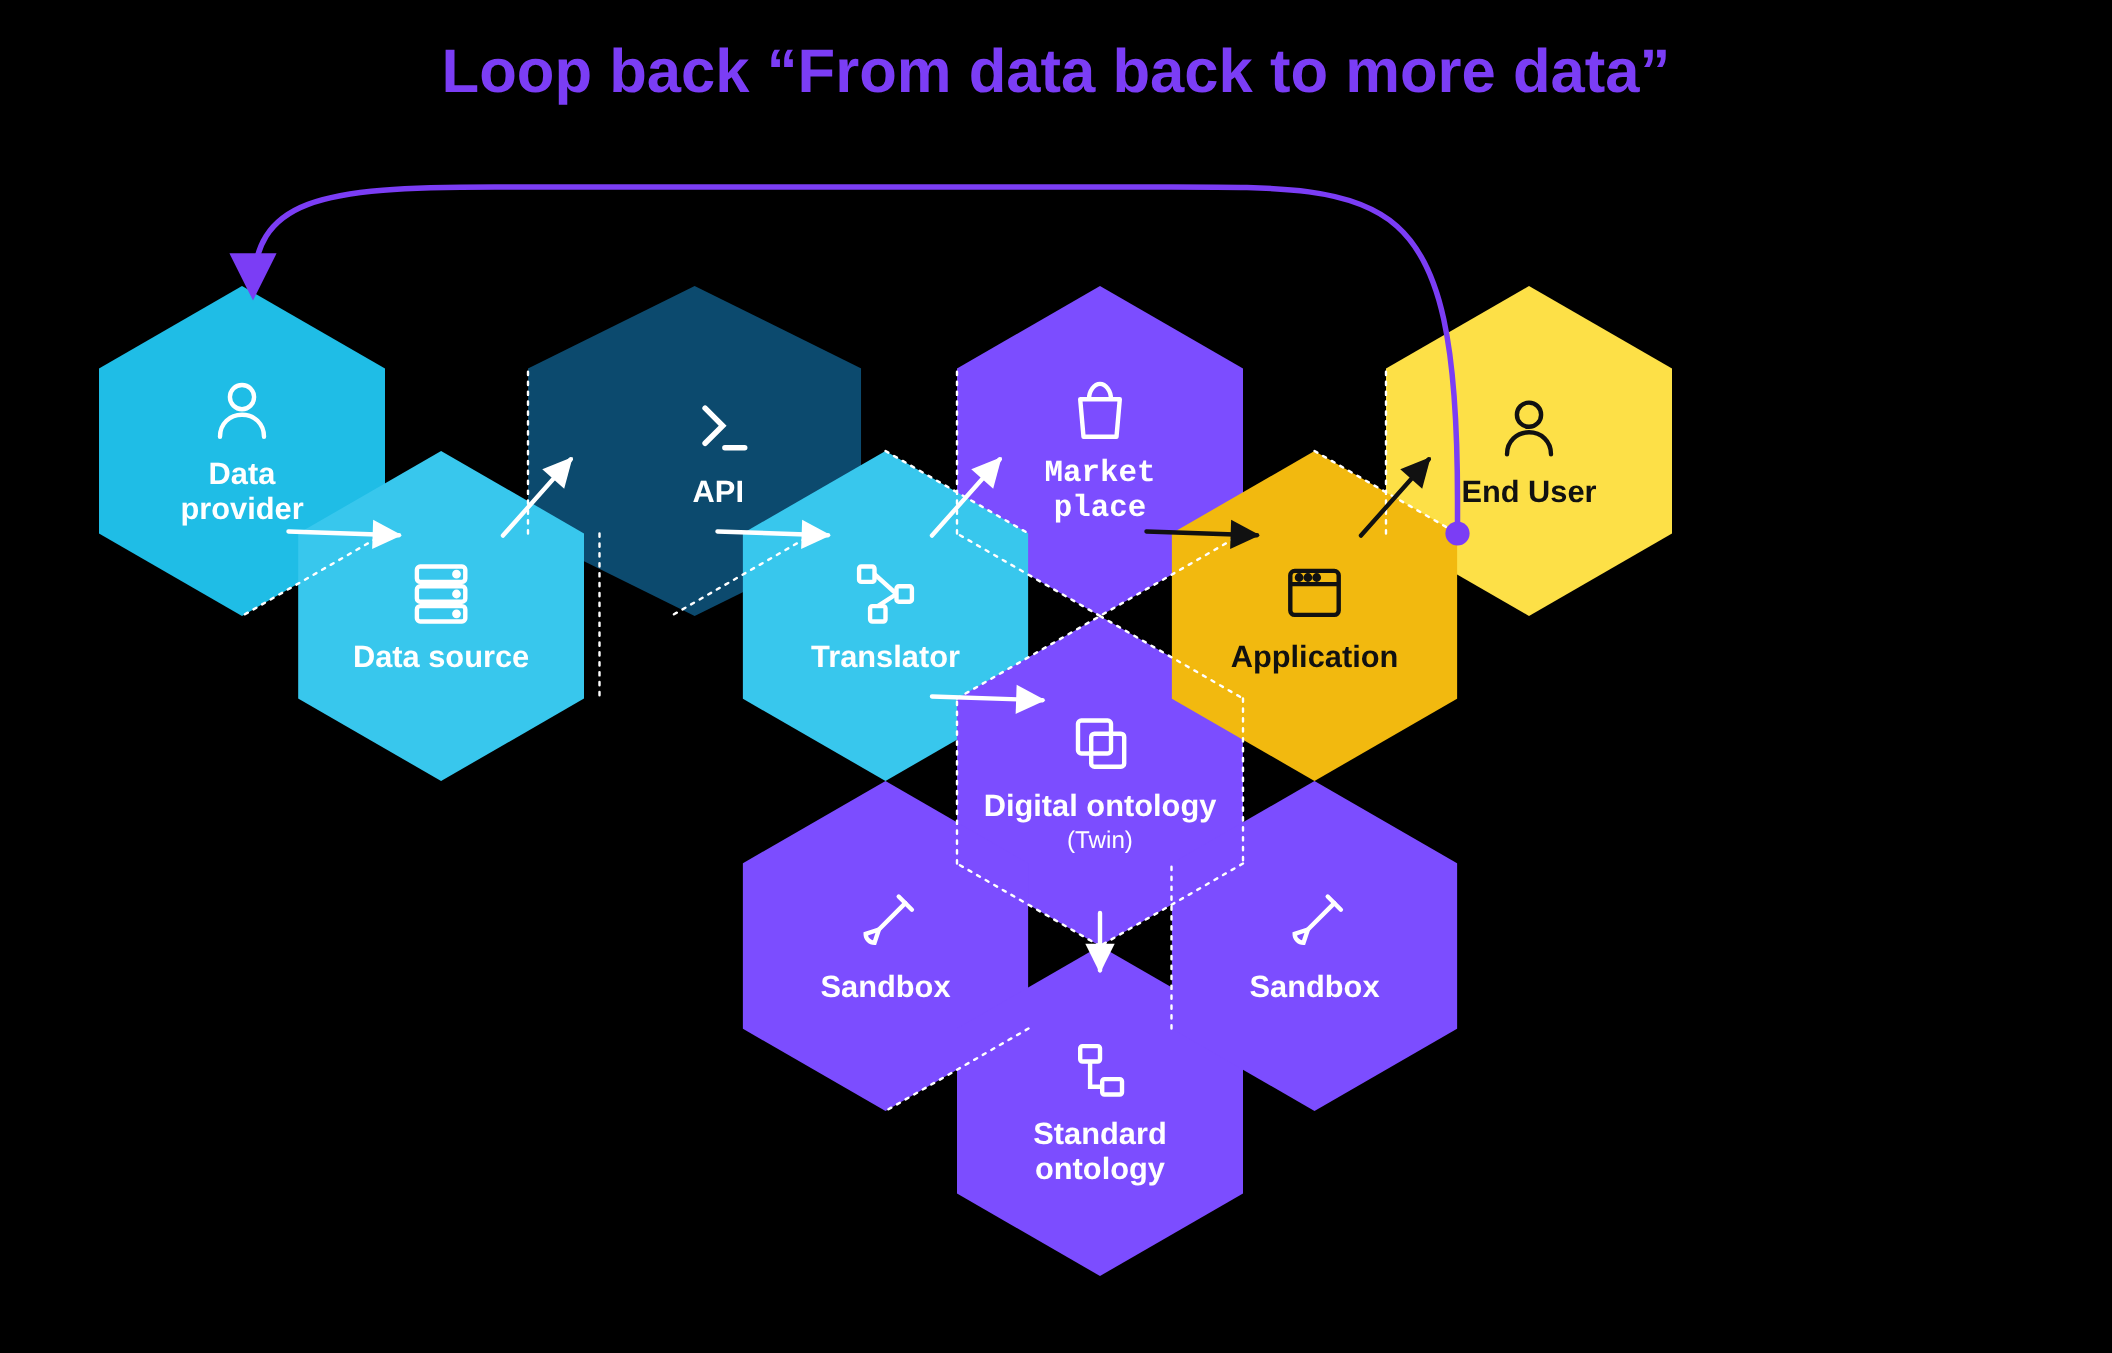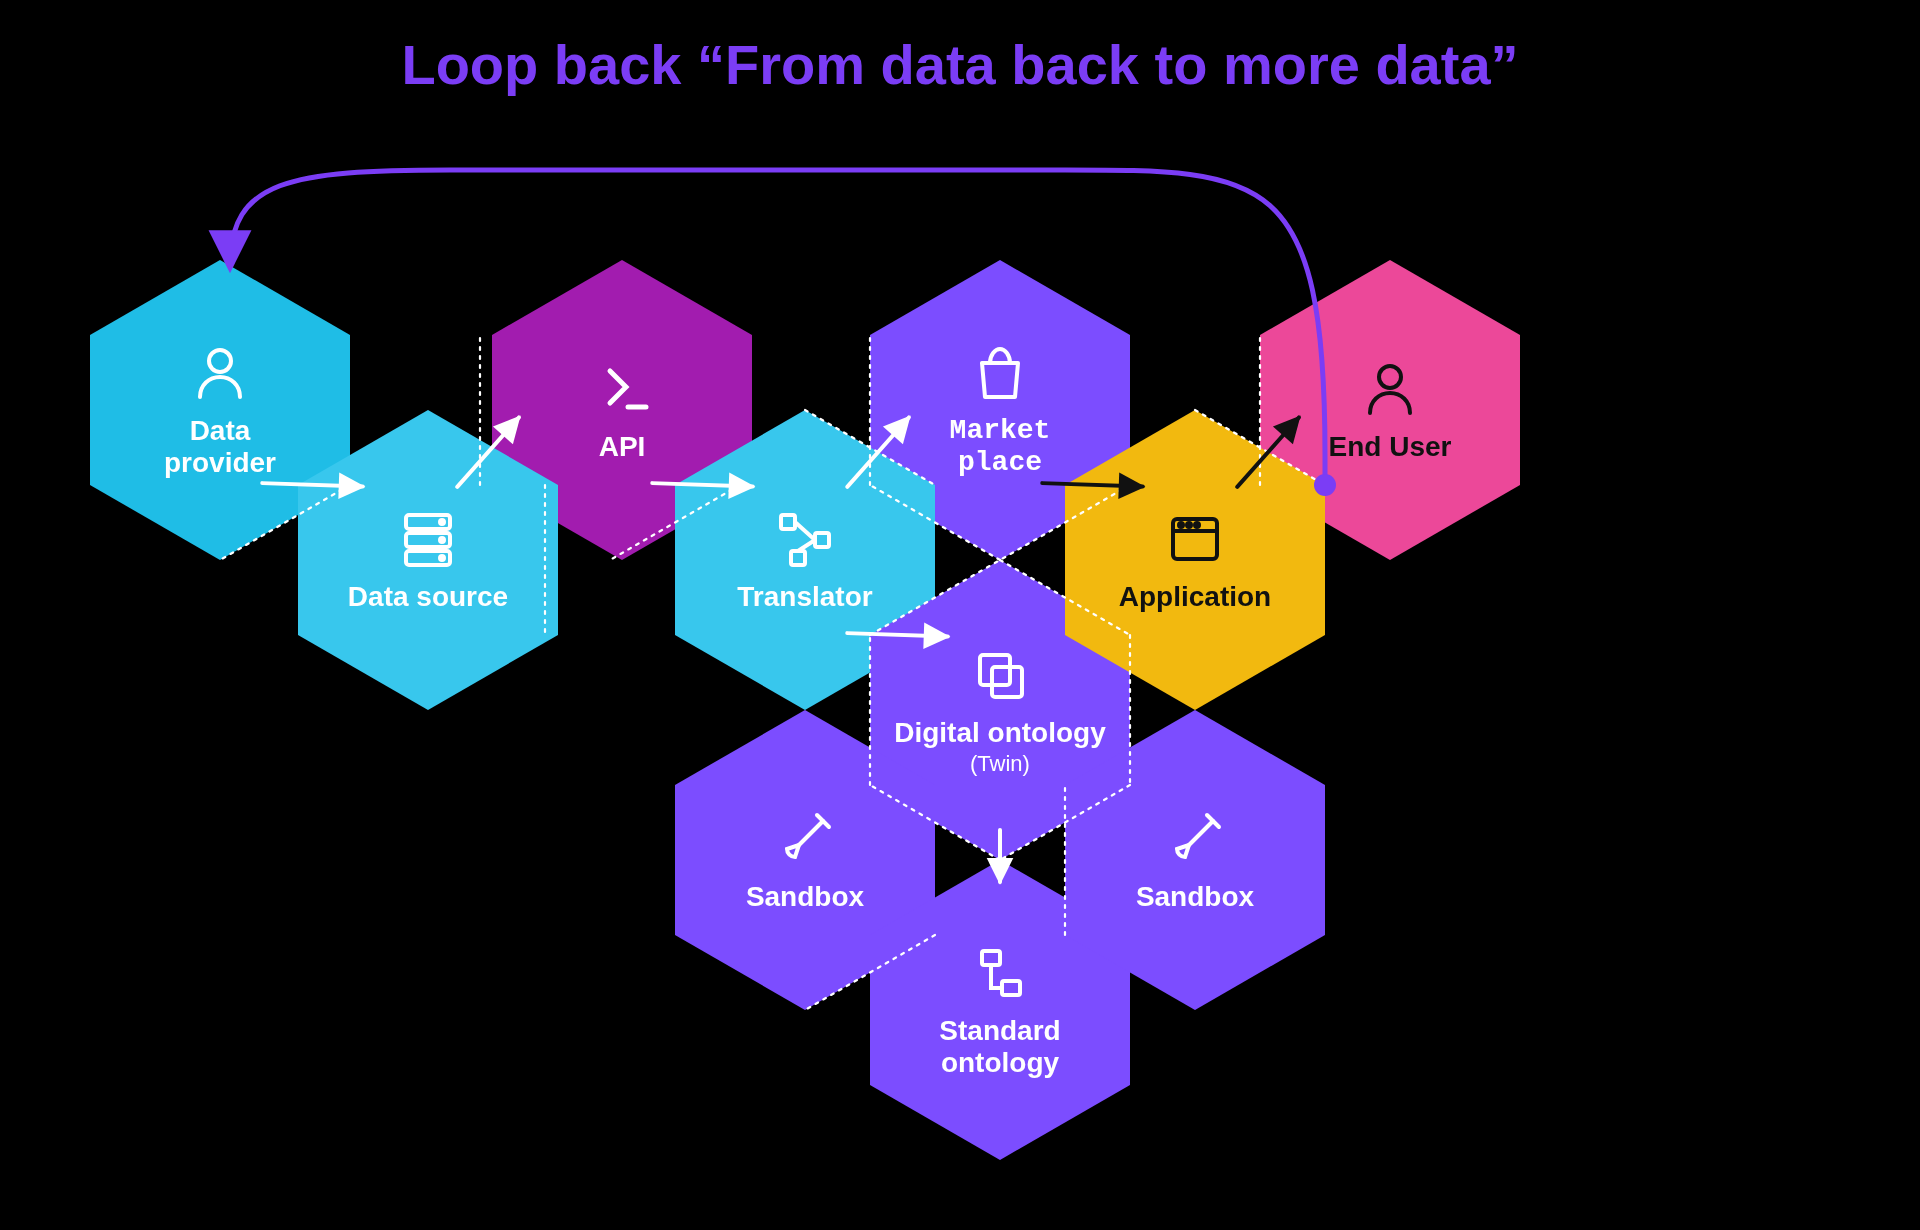--- a/index.html
+++ b/index.html
@@ -66,44 +66,44 @@
   <div class="title" id="title" style="color: rgb(123, 61, 245);">Loop back “From data back to more data”</div>
 
   <div id="h-dataProvider" class="hex" style="left: 90px; top: 260px; background: rgb(31, 189, 230);">
     <span class="icon"><svg viewBox="0 0 64 64" fill="none" stroke="#fff" stroke-width="4" stroke-linecap="round">
           <circle cx="32" cy="20" r="11"></circle>
           <path d="M12 56c0-12 9-20 20-20s20 8 20 20"></path>
         </svg></span>
     <span class="label">Data
 provider</span>
   </div>
-  <div id="h-api" class="hex" style="left: 492px; top: 260px; background: #a21caf;">
+  <div id="h-api" class="hex" style="left: 480px; top: 260px; background: #0c4a6e; padding-left: 43px;">
     <span class="icon"><svg viewBox="0 0 64 64" fill="none" stroke="#fff" stroke-width="5" stroke-linecap="round">
           <path d="M20 14 L36 30 L20 46"></path>
           <path d="M38 50 L56 50"></path>
         </svg></span>
     <span class="label">API</span>
   </div>
   <div id="h-marketplace" class="hex" style="left: 870px; top: 260px; background: rgb(124, 77, 255); font-family: Liberation Mono, monospace;">
     <span class="icon"><svg viewBox="0 0 64 64" fill="none" stroke="#fff" stroke-width="4" stroke-linejoin="round">
           <path d="M14 22h36l-3 34H17z"></path>
           <path d="M22 22c0-8 5-14 10-14s10 6 10 14"></path>
         </svg></span>
     <span class="label">Market
 place</span>
   </div>
-  <div id="h-endUser" class="hex dark" style="left: 1260px; top: 260px; background: #ec4899;">
+  <div id="h-endUser" class="hex dark" style="left: 1260px; top: 260px; background: #fde047;">
     <span class="icon"><svg viewBox="0 0 64 64" fill="none" stroke="#111" stroke-width="4" stroke-linecap="round">
           <circle cx="32" cy="20" r="11"></circle>
           <path d="M12 56c0-12 9-20 20-20s20 8 20 20"></path>
         </svg></span>
     <span class="label">End User</span>
   </div>
 
-  <div id="h-dataSource" class="hex" style="left: 298px; top: 410px; background: rgb(56, 199, 237);">
+  <div id="h-dataSource" class="hex" style="left: 271px; top: 410px; background: rgb(56, 199, 237);">
     <span class="icon"><svg viewBox="0 0 64 64" fill="none" stroke="#fff" stroke-width="4">
           <rect x="10" y="8" width="44" height="14" rx="3"></rect>
           <rect x="10" y="26" width="44" height="14" rx="3"></rect>
           <rect x="10" y="44" width="44" height="14" rx="3"></rect>
           <circle cx="46" cy="15" r="2" fill="#fff"></circle>
           <circle cx="46" cy="33" r="2" fill="#fff"></circle>
           <circle cx="46" cy="51" r="2" fill="#fff"></circle>
         </svg></span>
     <span class="label">Data source</span>
   </div>

